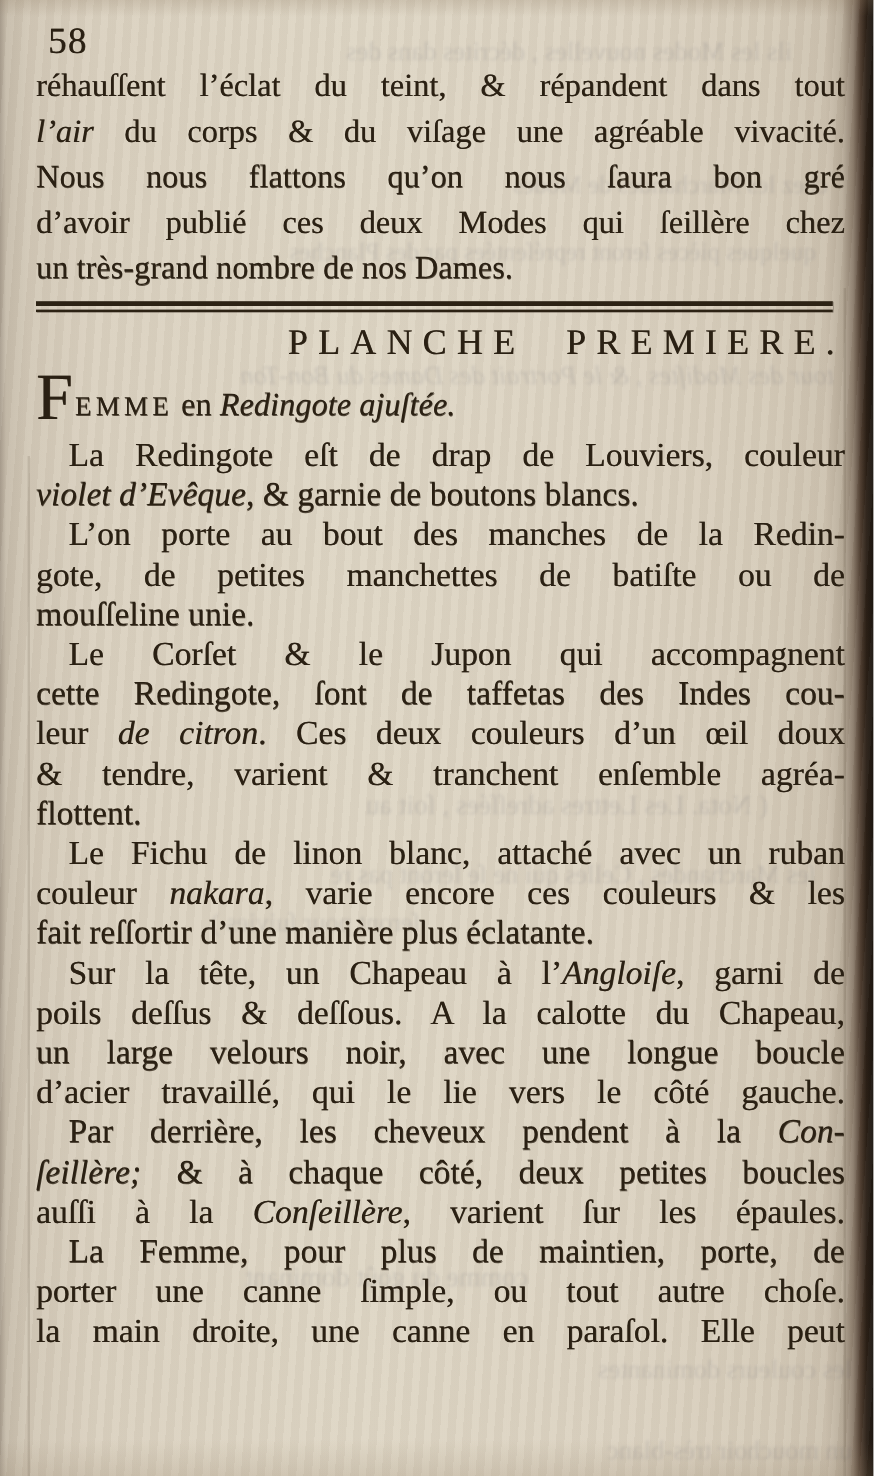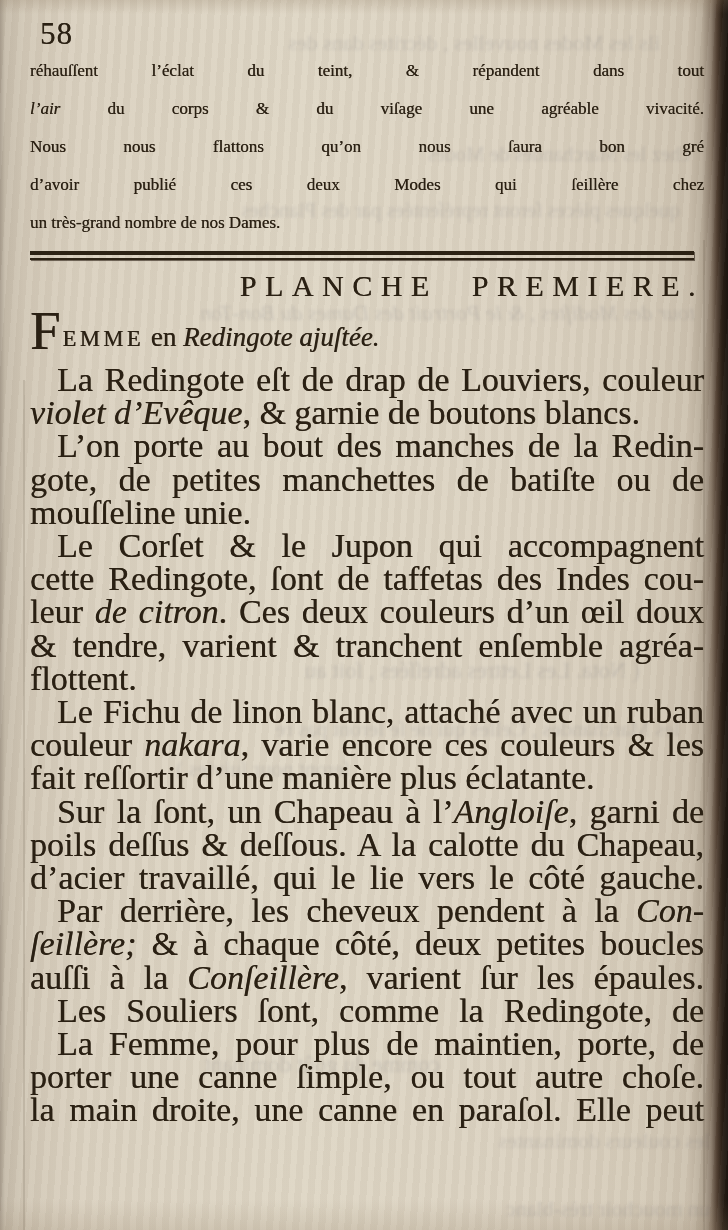--- a/index.html
+++ b/index.html
@@ -34,39 +34,39 @@
     font-size:31px; letter-spacing:1px;
   }
 
   .content{ position:absolute; left:30px; top:0; width:674px; }
 
   .ln{ text-align:justify; text-align-last:justify; }
   .ln.end{ text-align-last:left; }
   .it{ font-style:italic; }
   .rm{ font-style:normal; }
 
-  #top-para{ margin-top:52px; font-size:17px; line-height:38px; }
+  #top-para{ margin-top:52px; font-size:27px; line-height:38px; }
   #top-para .ln{ text-indent:0; }
 
   .rule{
     height:3px; margin:9px 10px 5px 0;
     border-top:4px solid #2c2214; border-bottom:2px solid #2c2214;
     box-shadow:0.5px 0.5px 0.5px rgba(40,29,16,.6);
   }
 
   .heading{
     margin-top:9px; text-align:right; white-space:nowrap;
     font-size:30px; letter-spacing:8.5px; word-spacing:18px;
   }
 
   .opening{ margin-top:13px; height:47px; font-size:27px; white-space:nowrap; }
   .drop{ font-size:55px; line-height:30px; vertical-align:-3px; letter-spacing:2px; }
   .caps{ font-size:22.5px; letter-spacing:3.5px; }
 
-  #body-paras{ font-size:34px; line-height:33.2px; }
+  #body-paras{ font-size:28px; line-height:33.2px; }
   .para .ln:first-child{ text-indent:27px; }
 </style>
 </head>
 <body>
 
 <div class="page">
 
   <div id="ghosts">
       <div class="ghost" style="left: 200px; top: 30px; width: 460px; font-size: 22px;">ils les Modes nouvelles , décrites dans des</div>
       <div class="ghost" style="left: 310px; top: 142px; width: 380px; font-size: 21px;">chez les Marchandes de Modes</div>
@@ -118,31 +118,31 @@
           <div class="ln"><span class="rm">leur </span><span class="it">de citron</span><span class="rm">. Ces deux couleurs d’un œil doux</span></div>
           <div class="ln"><span class="rm">&amp; tendre, varient &amp; tranchent enſemble agréa-</span></div>
           <div class="ln end"><span class="rm">flottent.</span></div>
         </div>
         <div class="para">
           <div class="ln"><span class="rm">Le Fichu de linon blanc, attaché avec un ruban</span></div>
           <div class="ln"><span class="rm">couleur </span><span class="it">nakara</span><span class="rm">, varie encore ces couleurs &amp; les</span></div>
           <div class="ln end"><span class="rm">fait reſſortir d’une manière plus éclatante.</span></div>
         </div>
         <div class="para">
-          <div class="ln"><span class="rm">Sur la ſont, un Chapeau à l’</span><span class="it">Angloiſe</span><span class="rm">, garni de</span></div>
+          <div class="ln"><span class="rm">Sur la tête, un Chapeau à l’</span><span class="it">Angloiſe</span><span class="rm">, garni de</span></div>
           <div class="ln"><span class="rm">poils deſſus &amp; deſſous. A la calotte du Chapeau,</span></div>
+          <div class="ln"><span class="rm">un large velours noir, avec une longue boucle</span></div>
           <div class="ln"><span class="rm">d’acier travaillé, qui le lie vers le côté gauche.</span></div>
         </div>
         <div class="para">
           <div class="ln"><span class="rm">Par derrière, les cheveux pendent à la </span><span class="it">Con-</span></div>
           <div class="ln"><span class="it">ſeillère;</span><span class="rm"> &amp; à chaque côté, deux petites boucles</span></div>
           <div class="ln"><span class="rm">auſſi à la </span><span class="it">Conſeillère</span><span class="rm">, varient ſur les épaules.</span></div>
         </div>
         <div class="para">
-          <div class="ln"><span class="rm">Les Souliers ſont, comme la Redingote, de</span></div>
         </div>
         <div class="para">
           <div class="ln"><span class="rm">La Femme, pour plus de maintien, porte, de</span></div>
           <div class="ln"><span class="rm">porter une canne ſimple, ou tout autre choſe.</span></div>
           <div class="ln"><span class="rm">la main droite, une canne en paraſol. Elle peut</span></div>
         </div>
       </div>
   </div>
 
 </div>

